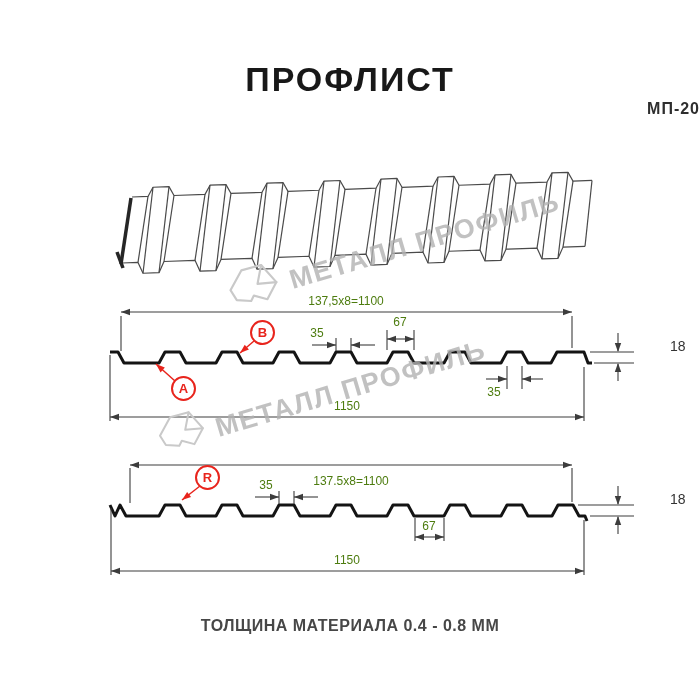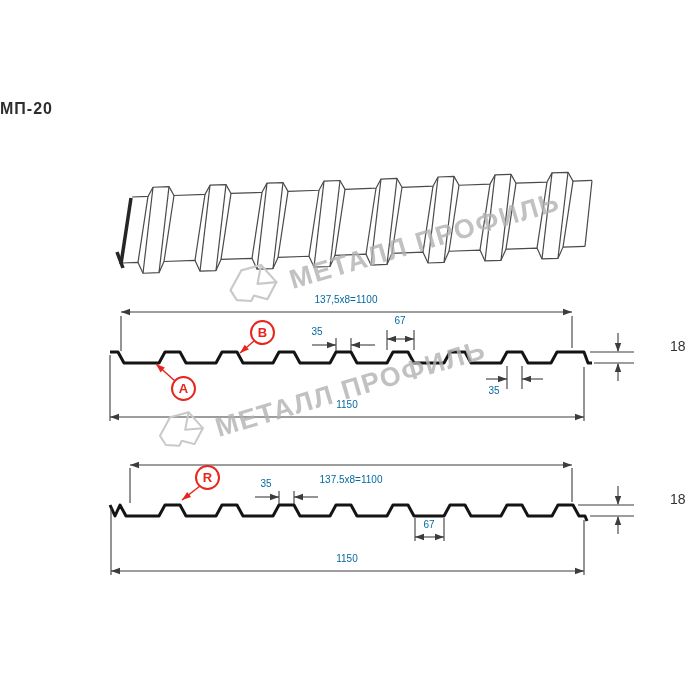--- a/index.html
+++ b/index.html
@@ -1,33 +1,33 @@
 <!DOCTYPE html>
 <html><head>
 <meta charset="utf-8">
 <style>
   html,body{margin:0;padding:0;background:#fff;}
   .stage{position:relative;width:700px;height:700px;background:#ffffff;overflow:hidden;
          font-family:"Liberation Sans","DejaVu Sans",sans-serif;}
   .title{position:absolute;left:0;top:60px;width:700px;text-align:center;
          font-size:34px;font-weight:bold;letter-spacing:2px;color:#181818;}
-  .subtitle{position:absolute;left:0;top:100px;width:700px;text-align:left;
+  .subtitle{position:absolute;left:0;top:100px;width:700px;text-align:right;
          font-size:16px;font-weight:bold;letter-spacing:1px;color:#2e2e2e;}
   .caption{position:absolute;left:0;top:617px;width:700px;text-align:center;
          font-size:16px;font-weight:bold;letter-spacing:.5px;color:#474747;}
   svg.draw{position:absolute;left:0;top:0;}
   .thin{stroke:#3c3c3c;stroke-width:1.1;fill:none;}
   .profile{stroke:#141414;stroke-width:3;fill:none;stroke-linejoin:round;}
   .sheet{stroke:#4a4a4a;stroke-width:1.2;fill:none;stroke-linejoin:round;}
   .thickedge{stroke:#262626;stroke-width:3.5;fill:none;}
   .redln{stroke:#e8241c;stroke-width:1.5;fill:none;}
   .arr{fill:#3c3c3c;stroke:none;}
   .arrred{fill:#e8241c;stroke:none;}
   .wmlogo{stroke:#c9c9c9;stroke-width:2.4;fill:none;stroke-linejoin:round;stroke-linecap:round;}
-  .dim{position:absolute;font-size:10px;color:#0369a1;white-space:nowrap;transform:translateX(-50%);}
+  .dim{position:absolute;font-size:12px;color:#4d7c0f;white-space:nowrap;transform:translateX(-50%);}
   .dim-l{position:absolute;font-size:14px;color:#333;white-space:nowrap;margin-left:48px;}
   .plabel{position:absolute;width:21px;height:21px;border:2px solid #e8241c;border-radius:50%;
           color:#e8241c;font-size:13px;font-weight:bold;display:flex;align-items:center;
           justify-content:center;background:transparent;}
   .wm-text{position:absolute;font-weight:bold;font-size:27px;letter-spacing:1.5px;
           color:rgba(177,177,177,0.8);transform-origin:left top;transform:rotate(-16.5deg);
           white-space:nowrap;}
   .wm-logo{position:absolute;}
 </style>
 </head>
@@ -160,32 +160,34 @@
     <path class="wmlogo" d="M39,5 L35,26 L56,24"></path>
   </svg>
   <div class="wm-text" style="left:286px;top:266px;">МЕТАЛЛ ПРОФИЛЬ</div>
 
   <svg class="wm-logo" style="left:152px;top:408px;" width="58" height="42" viewBox="0 0 60 50">
     <path class="wmlogo" d="M5,33 L17,11 L39,5 L56,24 L46,43 L31,39 L28,45 L12,44 Z"></path>
     <path class="wmlogo" d="M39,5 L35,26 L56,24"></path>
   </svg>
   <div class="wm-text" style="left:212px;top:414px;">МЕТАЛЛ ПРОФИЛЬ</div>
 
+  <div class="title">ПРОФЛИСТ</div>
   <div class="subtitle">МП-20</div>
 
   <span class="dim" style="left:346px;top:294px;">137,5x8=1100</span>
   <span class="dim" style="left:317px;top:326px;">35</span>
   <span class="dim" style="left:400px;top:315px;">67</span>
   <span class="dim-l" style="left:622px;top:338px;">18</span>
   <span class="dim" style="left:494px;top:385px;">35</span>
   <span class="dim" style="left:347px;top:399px;">1150</span>
 
   <span class="dim" style="left:351px;top:447px;margin-top:27px;">137.5x8=1100</span>
   <span class="dim" style="left:266px;top:478px;">35</span>
   <span class="dim" style="left:429px;top:519px;">67</span>
   <span class="dim-l" style="left:622px;top:491px;">18</span>
   <span class="dim" style="left:347px;top:553px;">1150</span>
 
   <div class="plabel" style="left:171px;top:376px;">A</div>
   <div class="plabel" style="left:250px;top:320px;">B</div>
   <div class="plabel" style="left:195px;top:465px;">R</div>
 
+  <div class="caption">ТОЛЩИНА МАТЕРИАЛА 0.4 - 0.8 ММ</div>
 </div>
 
 </body></html>

